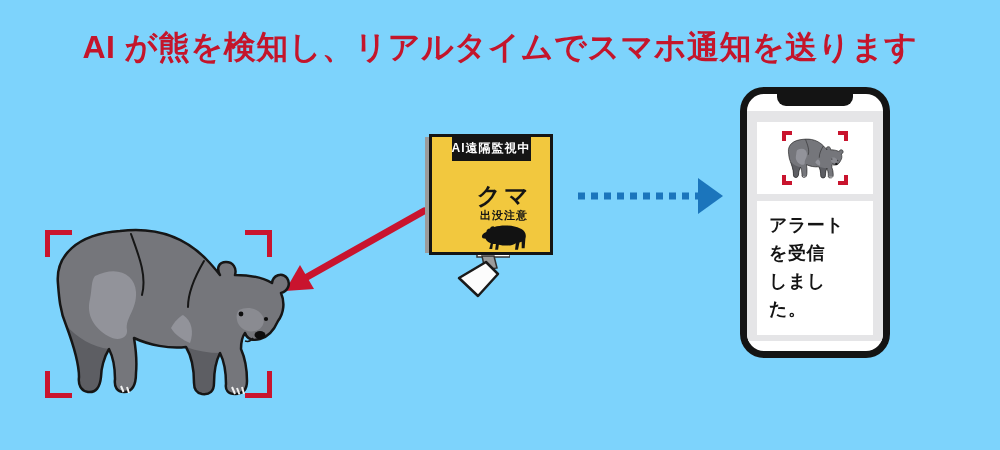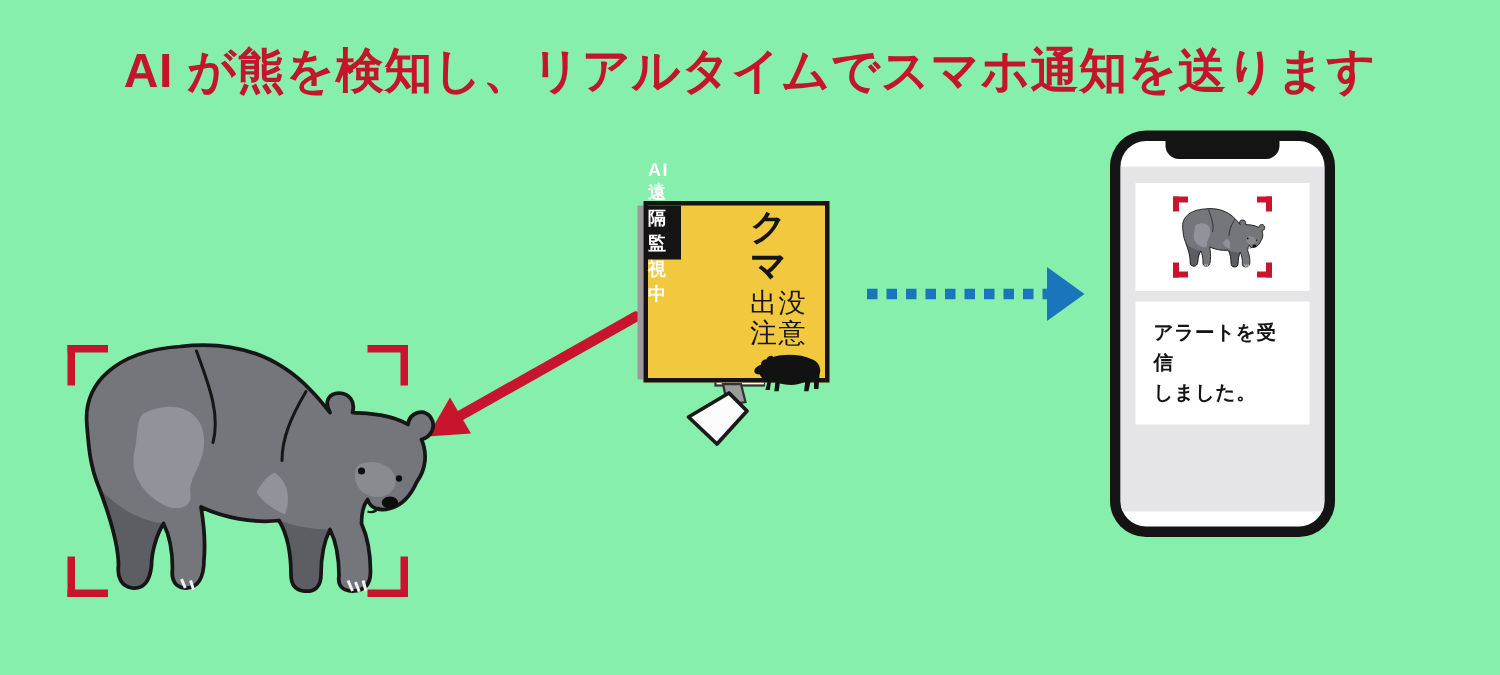--- a/index.html
+++ b/index.html
@@ -1,18 +1,18 @@
 <!DOCTYPE html>
 <html><head>
 <meta charset="utf-8">
 <style>
   * { margin:0; padding:0; box-sizing:border-box; }
   html,body { background:#ffffff; }
   body { font-family:"Liberation Sans","DejaVu Sans",sans-serif; }
-  .stage { position:relative; width:1000px; height:450px; background:#86efac; overflow:hidden; }
+  .stage { position:relative; width:1000px; height:450px; background:#7dd3fc; overflow:hidden; }
 
   
   .title {
     position:absolute; top:26px; left:0; width:1000px;
     text-align:center; font-size:32px; font-weight:800;
     color:#c4152b; letter-spacing:.5px; white-space:nowrap;
   }
 
   
   .overlay { position:absolute; left:0; top:0; width:1000px; height:450px; pointer-events:none; z-index:1; }
@@ -26,30 +26,30 @@
   .corner.tl { left:0; top:0; border-left-width:5px; border-top-width:5px; }
   .corner.tr { right:0; top:0; border-right-width:5px; border-top-width:5px; }
   .corner.bl { left:0; bottom:0; border-left-width:5px; border-bottom-width:5px; }
   .corner.br { right:0; bottom:0; border-right-width:5px; border-bottom-width:5px; }
 
   
   .sign-edge { position:absolute; left:425px; top:137px; width:5px; height:116px; background:#9b9b9b; z-index:2; }
   .sign {
     position:absolute; left:429px; top:134px; width:124px; height:121px;
     border:3px solid #141414; background:#f2c83e; z-index:3;
-    display:flex; flex-direction:row; align-items:flex-start;gap:20px;
+    display:flex; flex-direction:column; align-items:center;gap:20px;
   }
   .sign-header {
     height:36px; background:#141414; color:#ffffff;
     display:flex; align-items:center; justify-content:center;
     font-size:12px; font-weight:700; letter-spacing:1px;
   }
   .sign-body { flex:1; display:flex; flex-direction:column; align-items:center; padding-top:2px;padding-left:26px; }
   .sign-main { font-size:24px; font-weight:800; color:#141414; letter-spacing:3px; line-height:1.1; }
-  .sign-sub  { font-size:18px; font-weight:400; color:#141414; letter-spacing:1px; line-height:1.15; }
+  .sign-sub  { font-size:11px; font-weight:700; color:#141414; letter-spacing:1px; line-height:1.15; }
   .sign-bear { width:50px; height:28px; margin-top:2px; }
 
   .camera-svg { position:absolute; left:450px; top:248px; width:60px; height:52px; z-index:2; }
 
   
   .phone { position:absolute; left:740px; top:87px; width:150px; height:271px;
            background:#141414; border-radius:24px; z-index:2; }
   .phone-inner { position:absolute; inset:7px; background:#ffffff; border-radius:17px; overflow:hidden; }
   .notch { position:absolute; top:0; left:50%; transform:translateX(-50%);
            width:76px; height:12px; background:#141414; border-radius:0 0 9px 9px; z-index:2; }
@@ -59,21 +59,21 @@
   .card-image { height:72px; display:flex; align-items:center; justify-content:center; }
   .mini-frame { position:relative; width:66px; height:54px;
                 display:flex; align-items:center; justify-content:center; }
   .mini-corner { position:absolute; width:10px; height:10px; border:0 solid #c9142e; }
   .mini-corner.tl { left:0; top:0; border-left-width:4px; border-top-width:4px; }
   .mini-corner.tr { right:0; top:0; border-right-width:4px; border-top-width:4px; }
   .mini-corner.bl { left:0; bottom:0; border-left-width:4px; border-bottom-width:4px; }
   .mini-corner.br { right:0; bottom:0; border-right-width:4px; border-bottom-width:4px; }
   .mini-bear { width:64px; height:43px; }
   .card-text { margin-top:7px; min-height:66px; padding:11px 12px;
-               font-size:13px; font-weight:700; color:#141414;
+               font-size:18px; font-weight:700; color:#141414;
                line-height:1.55; white-space:pre-line; letter-spacing:.5px; }
 </style>
 </head>
 <body>
 
 <div class="stage">
 
   <svg width="0" height="0" style="position:absolute" aria-hidden="true">
     <defs>
       <g id="bear-art">

